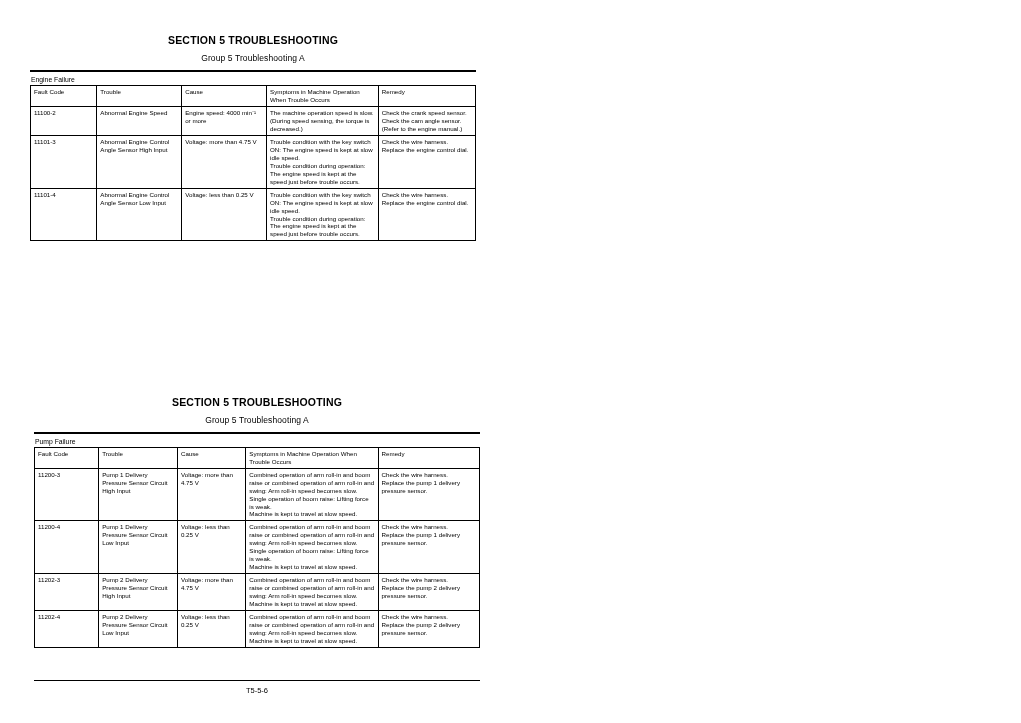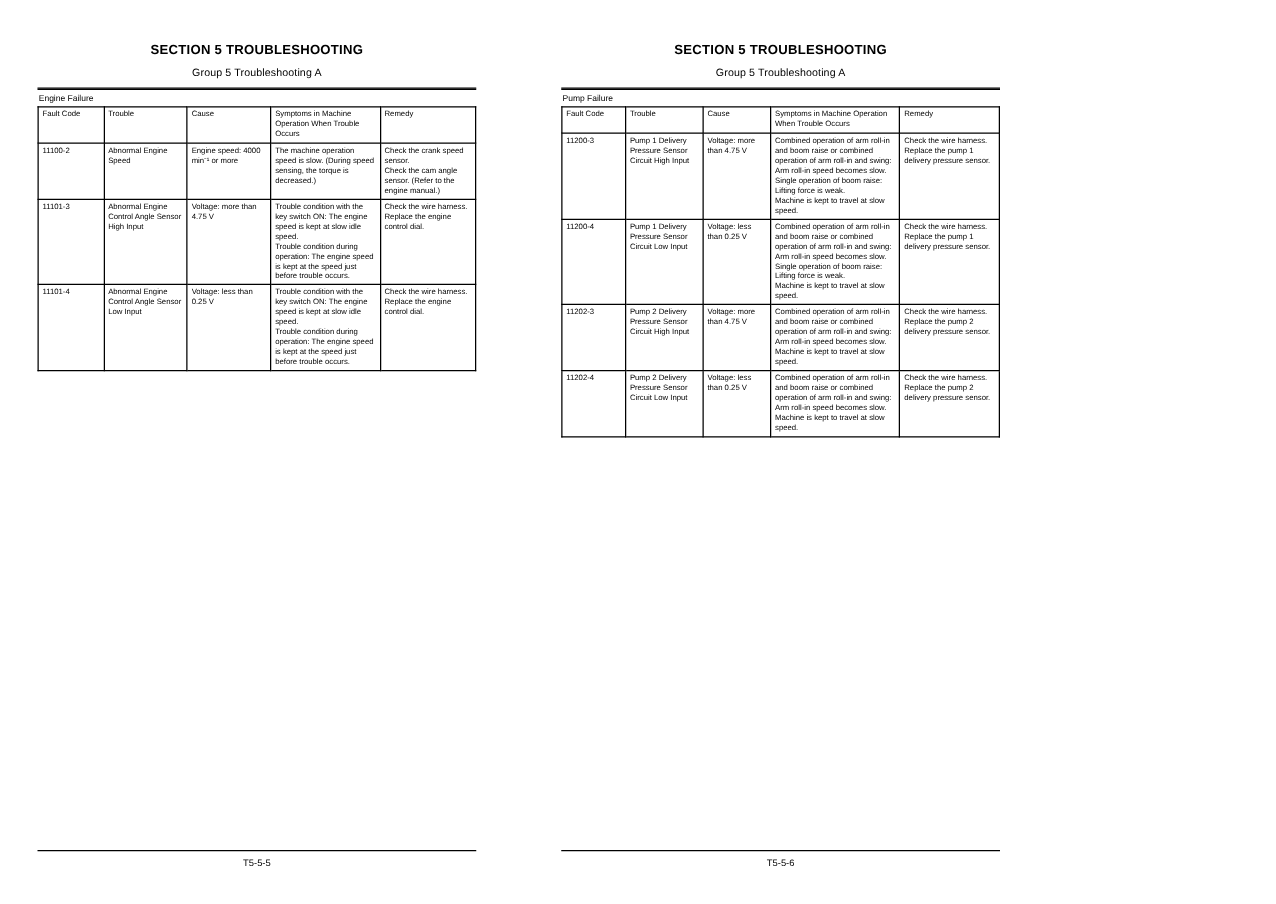--- a/index.html
+++ b/index.html
@@ -12,20 +12,21 @@
     height: 723px;
     font-family: "Liberation Sans", sans-serif;
     color: #000000;
     position: relative;
     overflow: hidden;
   }
   .spread {
     display: flex;
     width: 830px;
     height: 723px;
+    flex-direction: column;
   }
   .page {
     position: relative;
     width: 510px;
     height: 723px;
     box-sizing: border-box;
   }
   .page.left { padding: 0 34px 0 30px; }
   .page.right { padding: 0 30px 0 34px; }
 
@@ -161,24 +162,20 @@
           <td class="c1 cell-multiline">Abnormal Engine Control Angle Sensor Low Input</td>
           <td class="c2 cell-multiline">Voltage: less than 0.25 V</td>
           <td class="c3 cell-multiline">Trouble condition with the key switch ON: The engine speed is kept at slow idle speed.
 Trouble condition during operation: The engine speed is kept at the speed just before trouble occurs.</td>
           <td class="c4 cell-multiline">Check the wire harness.
 Replace the engine control dial.</td>
         </tr>
       </tbody>
     </table>
 
-    <div class="footer">
-      <div class="footer-rule"></div>
-      <div class="footer-num">T5-5-5</div>
-    </div>
   </div>
 
   <div class="page right">
     <div class="page-header">
       <div class="section-title">SECTION 5 TROUBLESHOOTING</div>
       <div class="group-title">Group 5 Troubleshooting A</div>
     </div>
     <div class="rule-double"></div>
 
     <div class="table-caption">Pump Failure</div>

